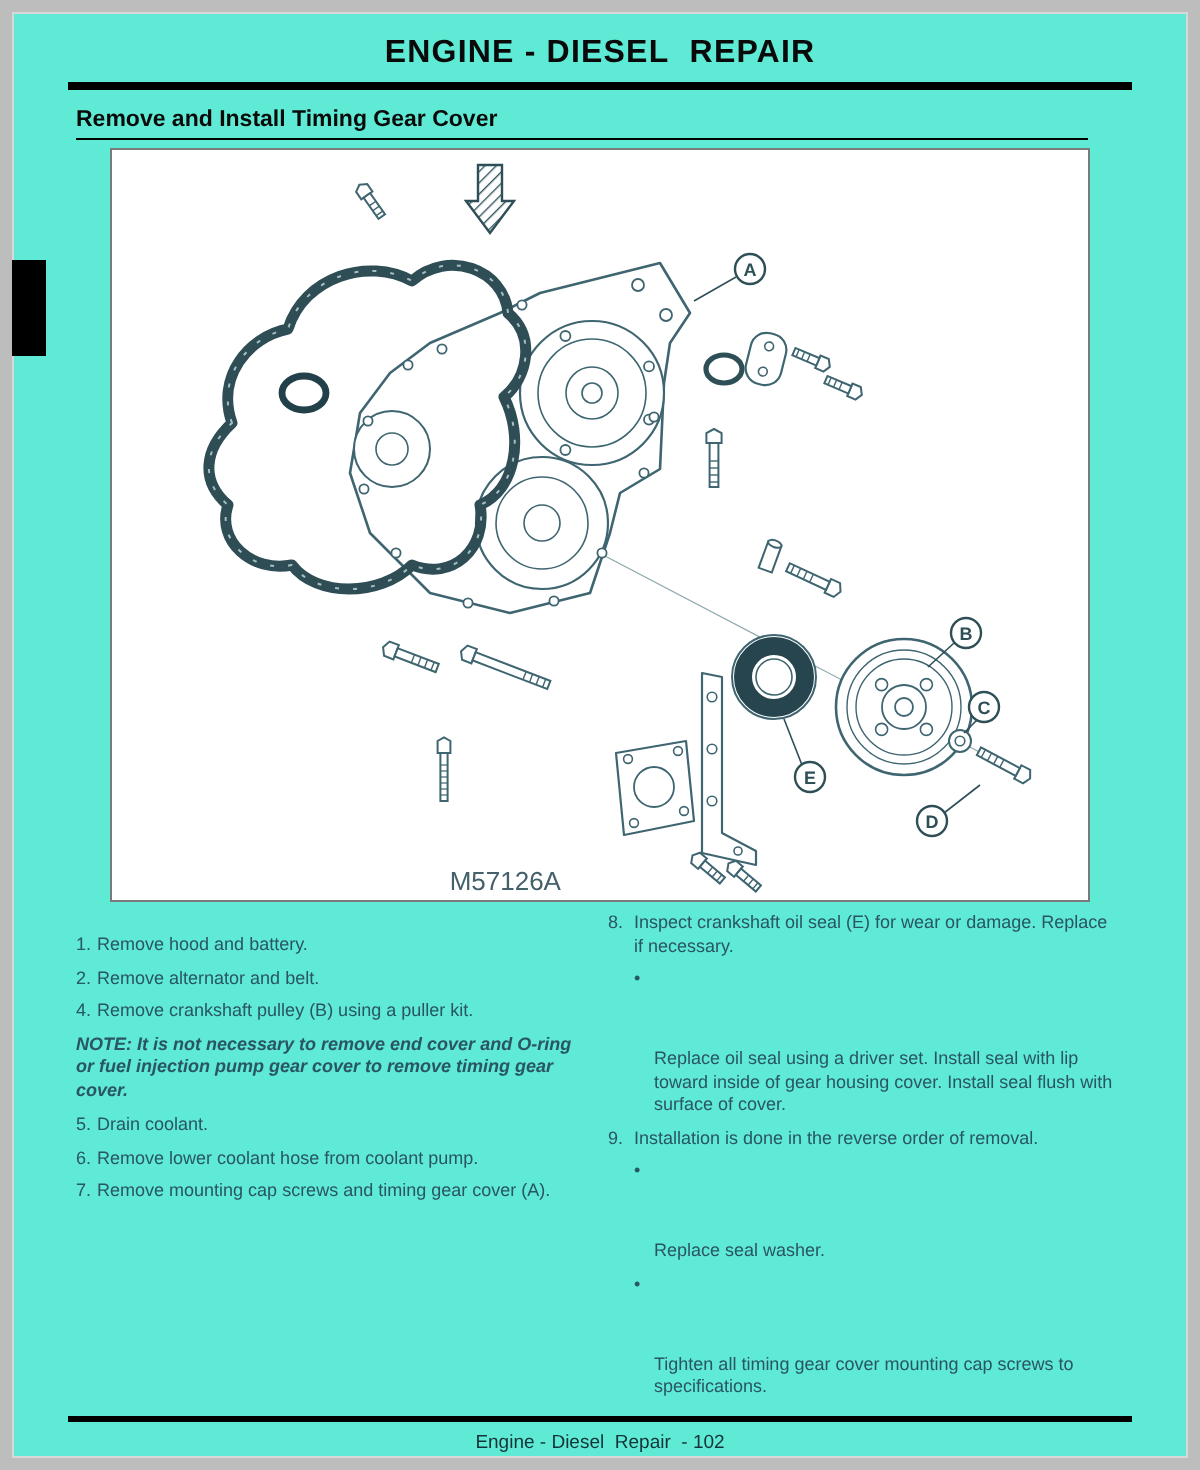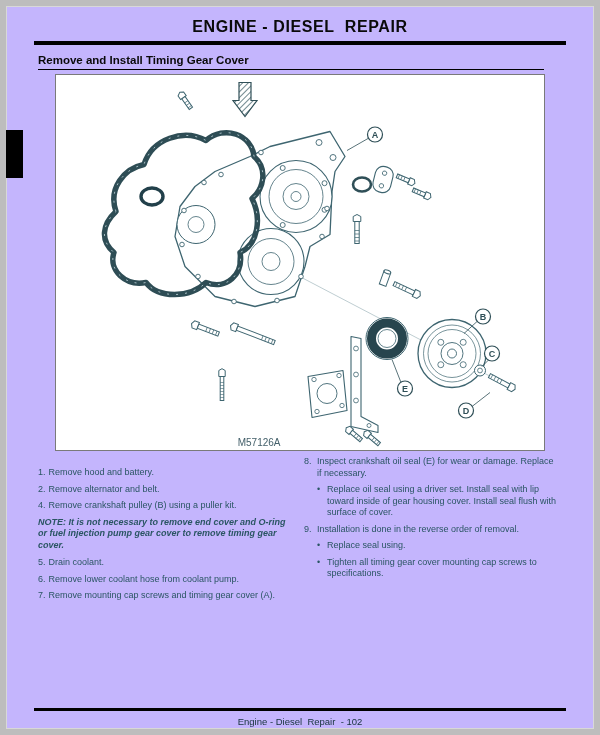--- a/index.html
+++ b/index.html
@@ -3,53 +3,53 @@
 <meta charset="utf-8">
 <style>
   html,body{margin:0;padding:0;}
   body{
     width:600px;height:735px;background:#bdbdbd;
     font-family:"Liberation Sans",sans-serif;
     -webkit-font-smoothing:antialiased;
   }
   .page{
     position:relative;width:588px;height:723px;margin:6px;
-    background:#c4b5fd;box-sizing:border-box;overflow:hidden;
+    background:#5eead4;box-sizing:border-box;overflow:hidden;
     box-shadow:inset 0 0 0 1px #d8d8d8;
   }
   .edge-tab{position:absolute;left:0;top:124px;width:17px;height:48px;background:#000;}
   .header-title{
     margin-top:12px;text-align:center;font-size:16px;font-weight:bold;
     letter-spacing:.6px;color:#0a0a0a;
   }
   .rule-thick{height:4px;background:#000;margin:5px 28px 0 28px;}
   .section-title{
     margin:9px 50px 0 32px;font-size:11.5px;font-weight:bold;color:#0a0a0a;
   }
   .rule-thin{height:1px;background:#000;margin:3px 50px 0 32px;}
   .figure-box{
     position:relative;margin:4px 49px 0 49px;height:377px;
     border:1px solid #7a7a7a;background:#fff;box-sizing:border-box;
   }
   .figure-box svg{position:absolute;left:0;top:0;width:100%;height:100%;}
   .figure-caption{
-    position:absolute;right:54%;bottom:2px;font-size:10px;color:#44606a;
+    position:absolute;right:54%;bottom:2px;font-size:13px;color:#44606a;
   }
   .cols{display:flex;gap:10px;padding:5px 34px 0 32px;color:#2a5563;}
   .col{flex:1;min-width:0;font-size:9px;line-height:11.5px;}
   .col-left{padding-top:11px;}
   .step{margin:0 0 5px 0;}
   .step .num{margin-right:3px;}
   .note{margin:2px 0 6px 0;font-weight:bold;font-style:italic;}
   .rstep{display:flex;margin:0 0 5px 0;}
   .rnum{flex:none;width:13px;}
   .rtxt{flex:1;}
   .bullet{display:flex;margin:0 0 5px 13px;}
   .bmark{flex:none;width:10px;}
-  .btxt{flex:1;}
+  .btxt{flex:1;margin-top:40px;}
   .footer{position:absolute;left:28px;right:28px;bottom:2px;}
   .fbar{height:3px;background:#000;}
   .ftext{text-align:center;font-size:9.5px;color:#14323a;padding-top:5px;}
   svg text.callout-letter{
     font-family:"Liberation Sans",sans-serif;font-size:9px;font-weight:bold;
     fill:#2f4f57;text-anchor:middle;
   }
 </style>
 </head>
 <body>
@@ -270,21 +270,21 @@
       <div class="bullet">
         <span class="bmark">•</span>
         <span class="btxt">Replace oil seal using a driver set. Install seal with lip toward inside of gear housing cover. Install seal flush with surface of cover.</span>
       </div>
       <div class="rstep">
         <span class="rnum">9.</span>
         <span class="rtxt">Installation is done in the reverse order of removal.</span>
       </div>
       <div class="bullet">
         <span class="bmark">•</span>
-        <span class="btxt">Replace seal using.</span>
+        <span class="btxt">Replace seal washer.</span>
       </div>
       <div class="bullet">
         <span class="bmark">•</span>
         <span class="btxt">Tighten all timing gear cover mounting cap screws to specifications.</span>
       </div>
     </div>
   </div>
 
   <div class="footer">
     <div class="fbar"></div>

